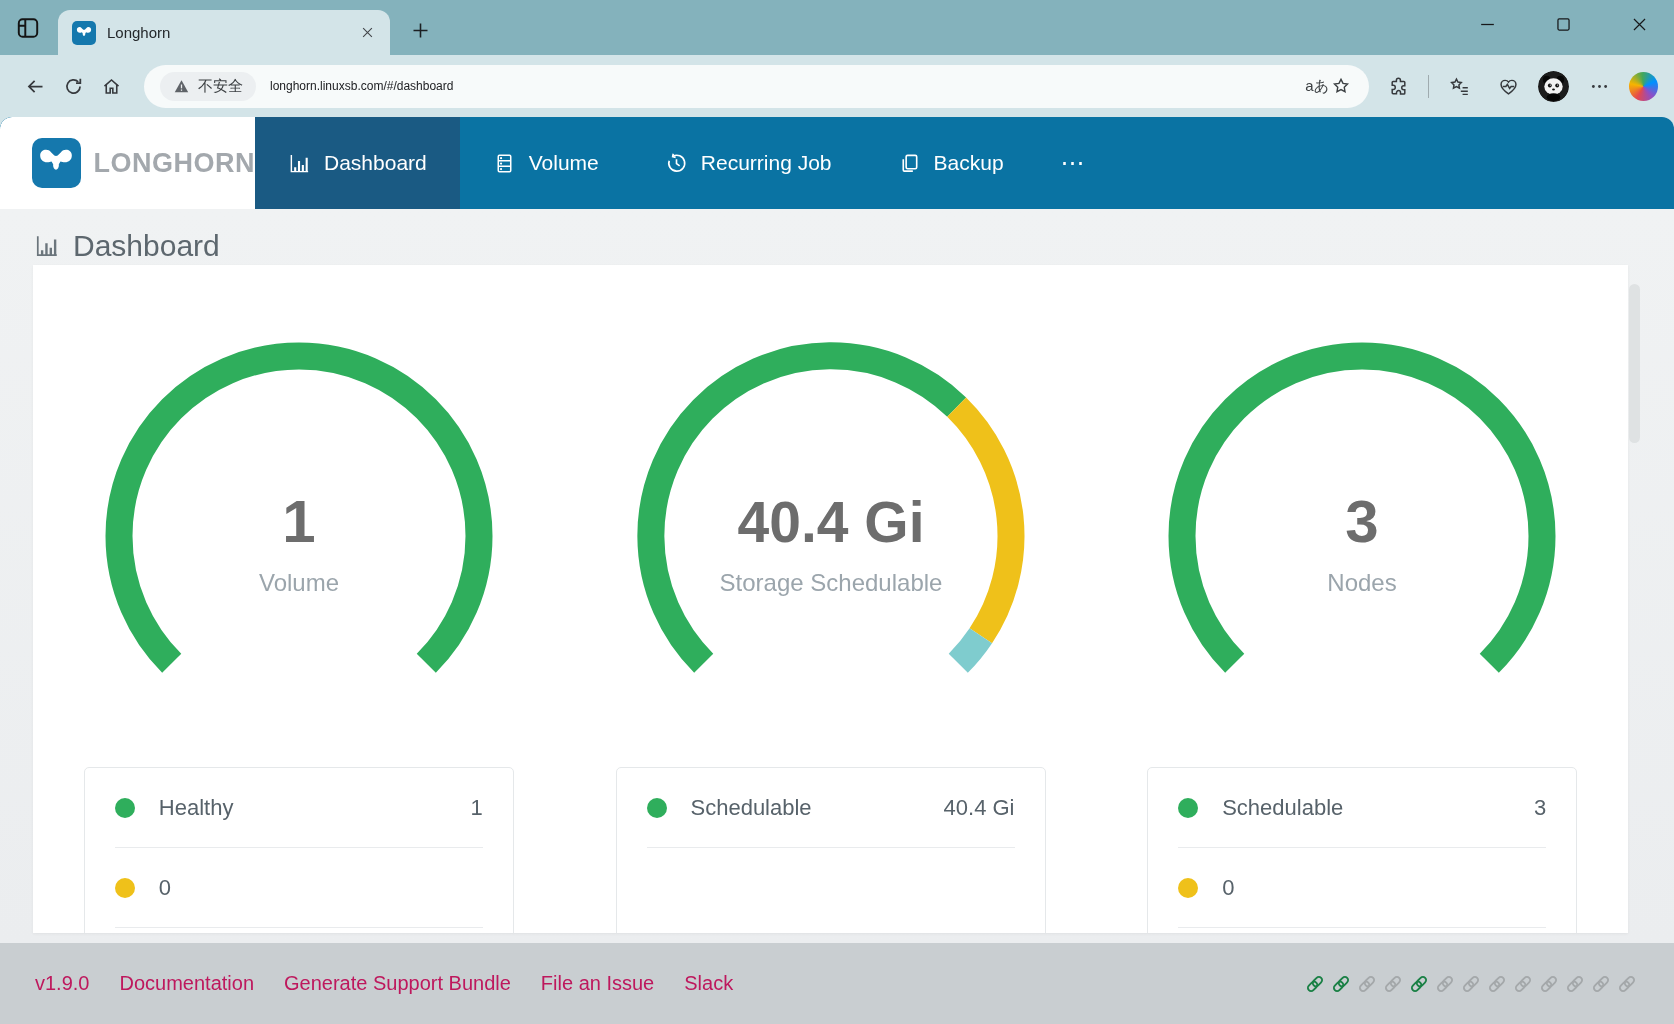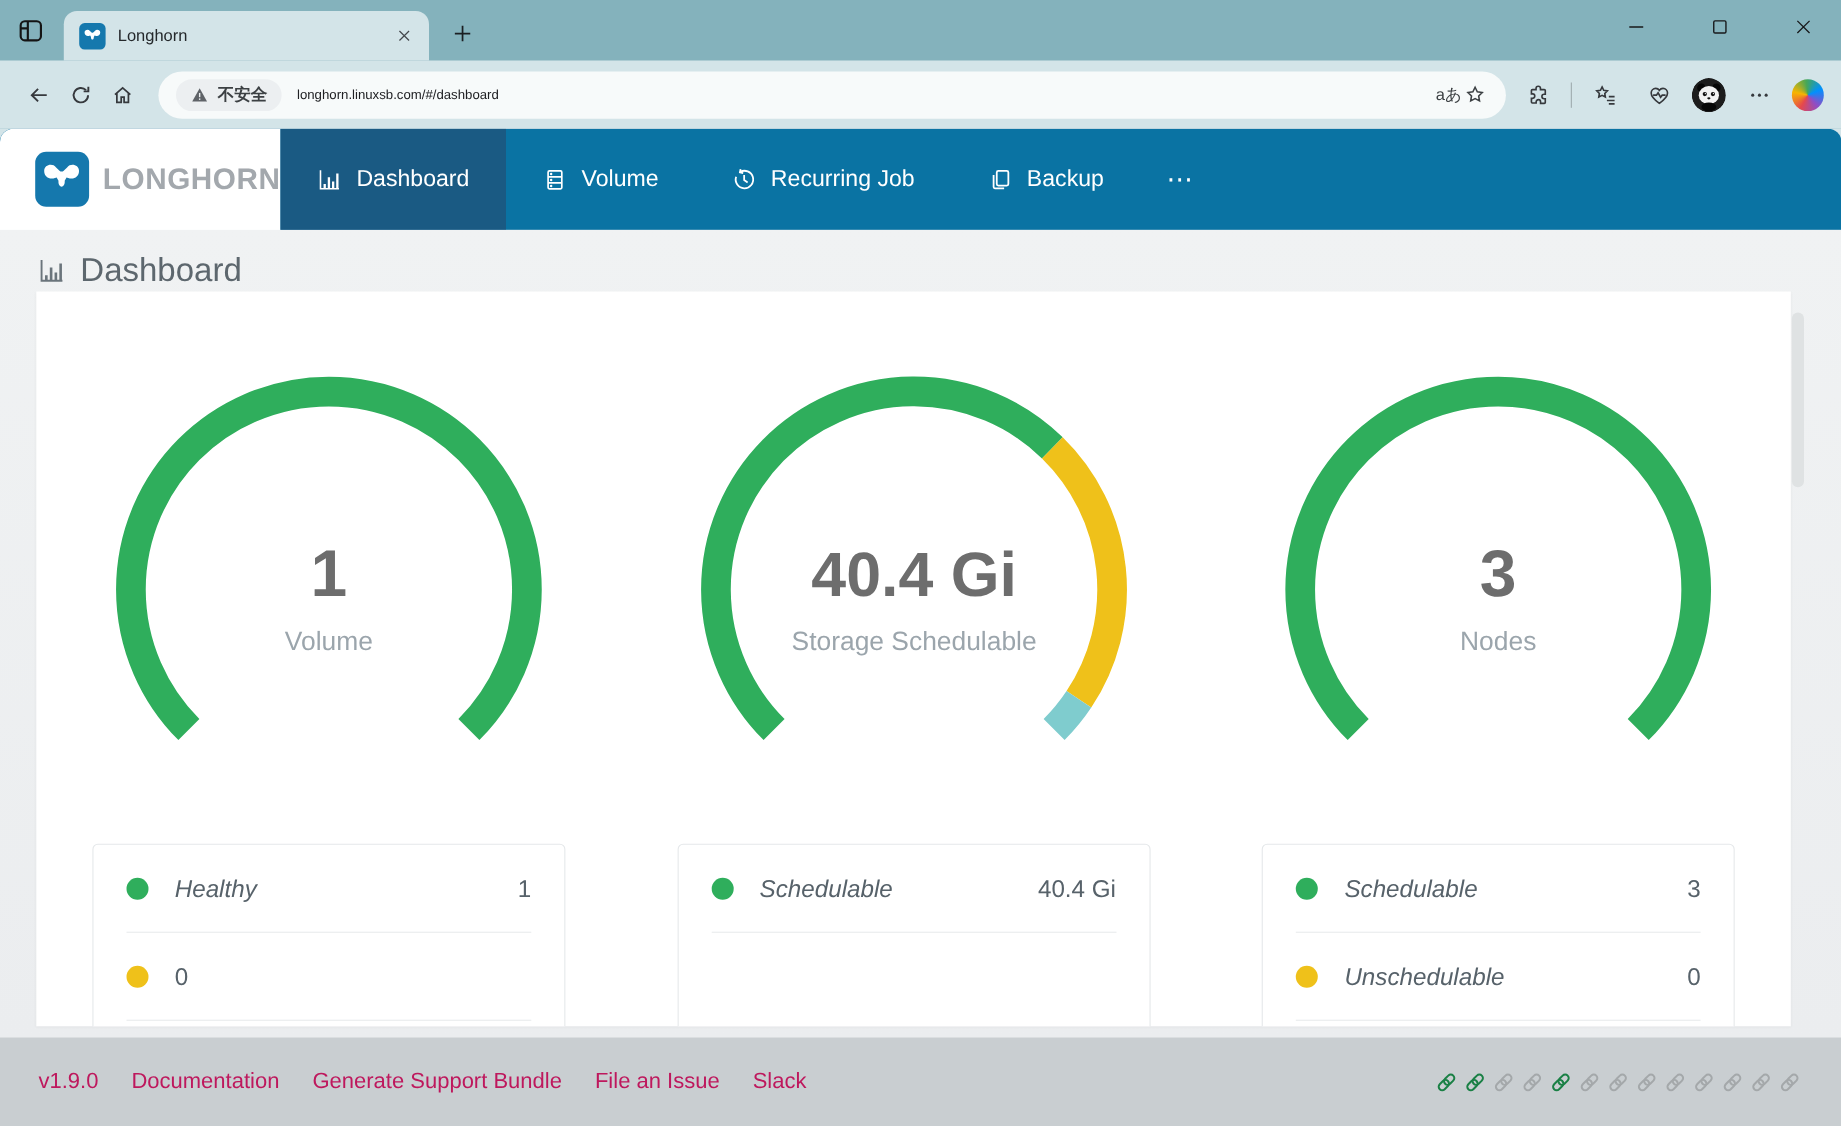--- a/index.html
+++ b/index.html
@@ -28,21 +28,21 @@
   .win-btn { width:26px; height:26px; color:#17181a; display:flex; align-items:center; justify-content:center; }
   .win-btn svg { width:19px; height:19px; }
 
   
   .toolbar { height:62px; background:#d3e4e8; display:flex; align-items:center; padding:0 16px; flex-shrink:0; }
   .tbtn { width:38px; height:38px; border-radius:8px; color:#36393d; display:flex; align-items:center; justify-content:center; flex-shrink:0; }
   .tbtn svg { width:21px; height:21px; }
   .urlbar { flex:1; height:43px; background:#f7fafa; border-radius:22px; margin:0 10px 0 14px;
     display:flex; align-items:center; padding:0 16px; min-width:0; }
   .chip { display:flex; align-items:center; gap:8px; height:29px; background:#eceff1; border-radius:15px;
-    padding:0 13px; color:#3c4043; font-size:15px; font-weight:bold; flex-shrink:0; }
+    padding:0 13px; color:#3c4043; font-size:15px; font-weight:normal; flex-shrink:0; }
   .chip svg { width:17px; height:17px; }
   .url-text { flex:1; margin-left:14px; font-size:12px; color:#202124; white-space:nowrap; overflow:hidden; }
   .translate-btn { font-size:15px; color:#3c4043; margin-right:0; flex-shrink:0; }
   .pill-star { width:24px; height:24px; color:#3c4043; flex-shrink:0; display:flex; align-items:center; justify-content:center; }
   .pill-star svg { width:20px; height:20px; }
   .tb-right { display:flex; align-items:center; gap:11px; flex-shrink:0; }
   .tb-div { width:1px; height:23px; background:#9fabaf; }
   .avatar { width:31px; height:31px; border-radius:50%; overflow:hidden; flex-shrink:0; }
   .copilot { width:29px; height:29px; border-radius:50%; flex-shrink:0;
     background:conic-gradient(from 210deg,#e5484d,#f7b500,#46a758,#0090ff,#8e4ec6,#e5484d); }
@@ -71,21 +71,21 @@
     box-shadow:0 1px 3px rgba(0,0,0,.05); overflow:hidden; display:flex; }
   .gauge-col { flex:1; display:flex; flex-direction:column; align-items:center; }
   .gauge-svg { width:420px; height:420px; margin-top:61px; flex-shrink:0; }
   .gauge-value { font-size:60px; font-weight:bold; fill:#6d6d6d; }
   .gauge-value.small { font-size:57px; }
   .gauge-label { font-size:24px; fill:#9ba5ac; }
 
   .legend-card { margin-top:21px; width:430px; height:260px; background:#fff; border:1px solid #e5e8ea; border-radius:5px; padding:0 30px; flex-shrink:0; }
   .legend-row { display:flex; align-items:center; height:80px; border-bottom:1px solid #e9ebed; }
   .dot { width:20px; height:20px; border-radius:50%; margin-right:24px; flex-shrink:0; }
-  .legend-label { flex:1; font-size:22px; color:#57626a;font-style:italic; }
+  .legend-label { flex:1; font-size:22px; color:#57626a; }
   .legend-value { font-size:22px; color:#57626a; }
 
   .scroll-thumb { position:absolute; left:1629px; top:75px; width:11px; height:159px; background:#dfe2e3; border-radius:6px; }
 
   
   .footer { height:81px; background:#c9ced1; display:flex; align-items:center; padding:0 35px; flex-shrink:0; }
   .footer-left { display:flex; align-items:center; gap:30px; font-size:20px; }
   .footer-left a, .footer-version { color:#be185d; text-decoration:none; }
   .footer-chains { margin-left:auto; display:flex; align-items:center; gap:2px; }
   .chain { width:24px; height:24px; display:flex; align-items:center; justify-content:center; }
@@ -329,21 +329,20 @@
                 <text x="210" y="265" text-anchor="middle" class="gauge-label">Nodes</text>
               </svg>
               <div class="legend-card">
                 <div class="legend-row">
                   <span class="dot" style="background:#2fae5c"></span>
                   <span class="legend-label">Schedulable</span>
                   <span class="legend-value">3</span>
                 </div>
                 <div class="legend-row">
                   <span class="dot" style="background:#efc11a"></span>
-                  <span class="legend-label">Unschedulable</span>
                   <span class="legend-value">0</span>
                 </div>
               </div>
             </div>
           </div>
 
         <div class="scroll-thumb"></div>
       </div>
 
       <div class="footer">

